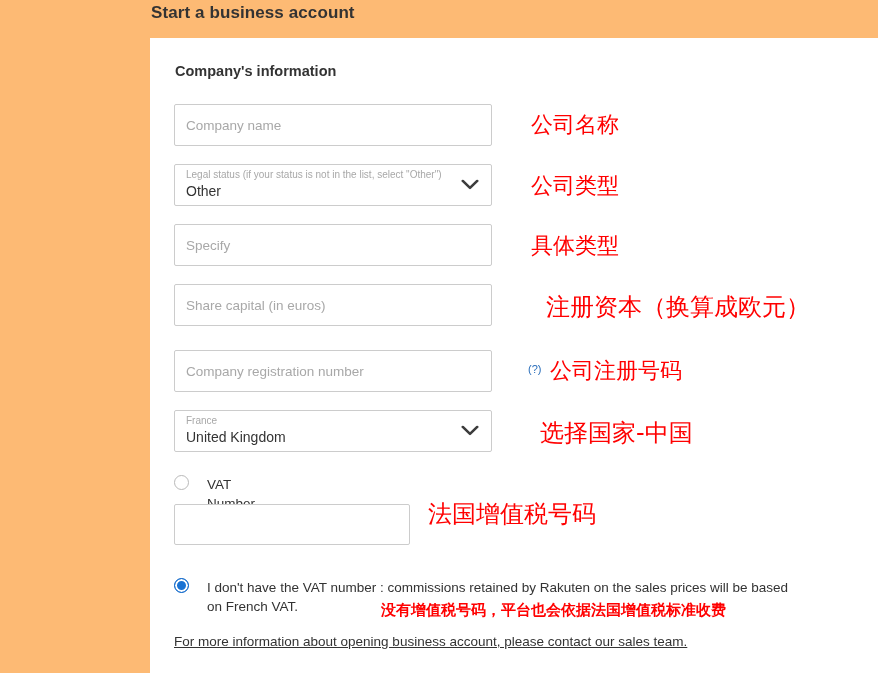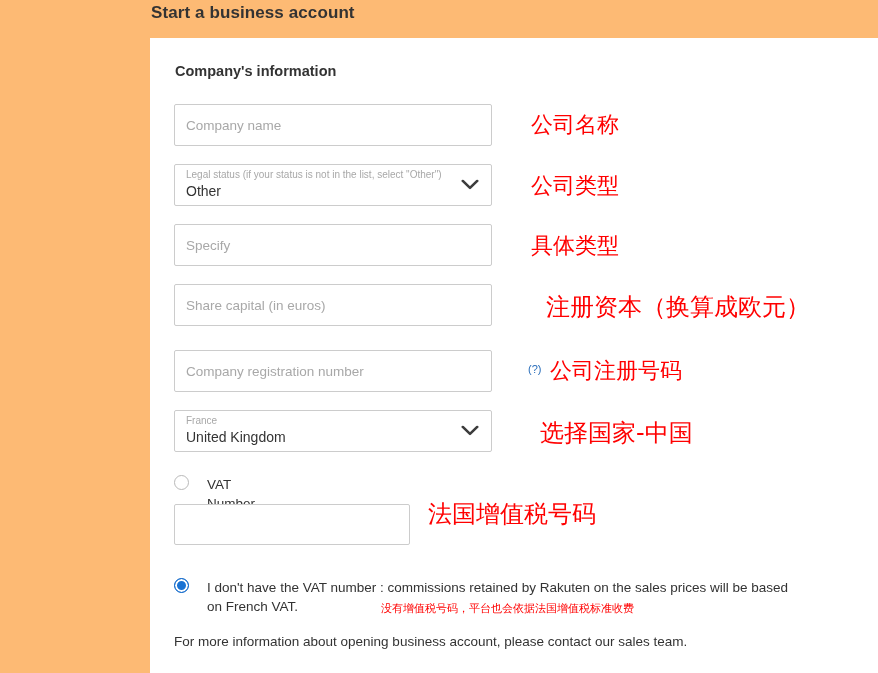--- a/index.html
+++ b/index.html
@@ -145,32 +145,33 @@
     line-height: 19px;
   }
 
   #note-line {
     position: absolute;
     left: 24px;
     top: 596px;
     font-size: 13.5px;
     color: #333333;
     white-space: nowrap;
+    text-decoration: underline;
   }
 
   
   .anno {
     position: absolute;
     color: #ff0000;
     font-family: "DejaVu Sans", sans-serif;
     white-space: nowrap;
   }
   .anno.big  { font-size: 22px; text-align: right; }
   .anno.huge { font-size: 24px; }
-  .anno.tiny { font-size: 11px; }
+  .anno.tiny { font-size: 15px; font-weight: bold; }
 
   .help-link {
     position: absolute;
     font-size: 11px;
     color: #2a6ebb;
     white-space: nowrap;
   }
 </style>
 </head>
 <body>

